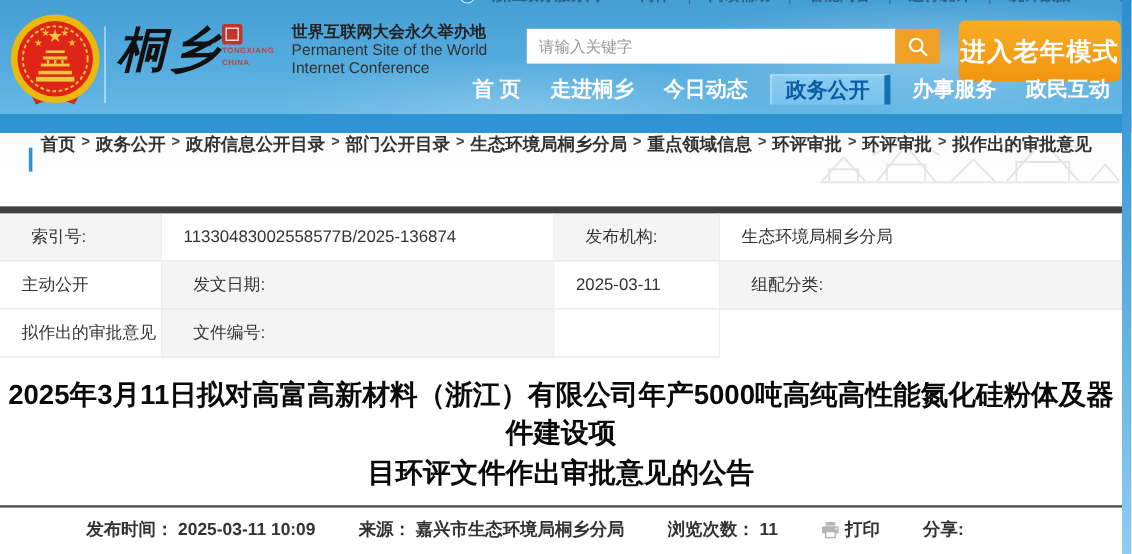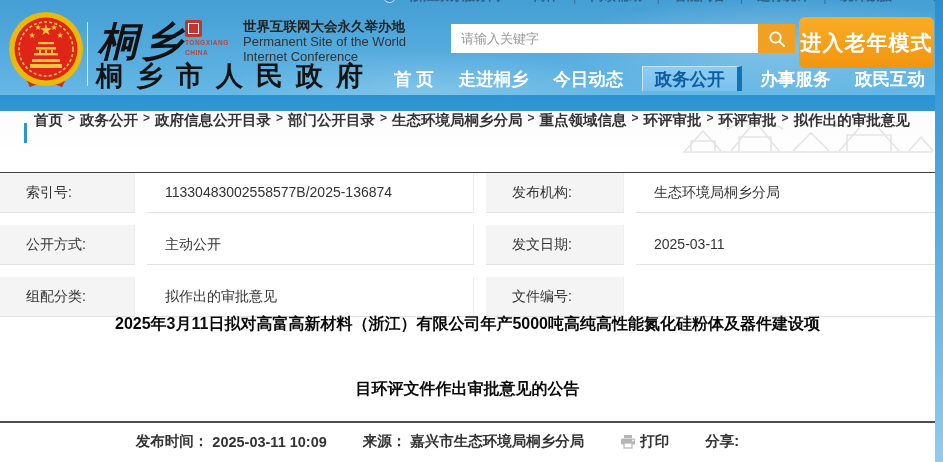--- a/index.html
+++ b/index.html
@@ -34,54 +34,54 @@
   .seal-box { width:17px; height:17px; background:#c2352a; border-radius:2px; position:relative; }
   .seal-box::after { content:""; position:absolute; inset:3px; border:1.5px solid #fff; }
   .seal-t { font-size:6.5px; color:#b8483c; font-weight:700; letter-spacing:.5px; line-height:8px; margin-top:2px; }
 
   .slogan { position:absolute; left:243px; top:19px; line-height:15px; }
   .slogan-cn { font-size:13.5px; color:#222; font-weight:600; }
   .slogan-en { font-size:13px; color:#333; }
 
   .site-name { position:absolute; left:96px; top:58px; font-size:27px; font-weight:800; color:#141414; letter-spacing:13px; white-space:nowrap; }
 
-  .search { position:absolute; left:451px; top:24px; width:344px; height:29px; display:flex; }
+  .search { position:absolute; left:439px; top:24px; width:344px; height:29px; display:flex; }
   .search input { flex:1; border:none; outline:none; height:29px; padding:0 10px; font-size:13px; color:#333; background:#fff; }
   .search input::placeholder { color:#999; }
   .search-btn { width:37px; height:29px; border:none; background:#f0a125; cursor:pointer; display:flex; align-items:center; justify-content:center; }
 
   .elderly-btn { position:absolute; left:799px; top:17px; width:135px; height:51px; border:none; border-radius:6px;
     background:linear-gradient(180deg,#f9ac24,#f2950f); color:#fff; font-size:21px; font-weight:700; letter-spacing:1px; cursor:pointer;
     font-family:inherit; }
 
-  .nav { position:absolute; left:388px; right:12px; top:62px; height:33px; display:flex; align-items:center; justify-content:space-between; }
+  .nav { position:absolute; left:388px; right:12px; top:62px; height:33px; display:flex; align-items:flex-start; justify-content:space-between; }
   .nav-item { display:flex; align-items:center; color:#fff; font-size:17.5px; font-weight:600; padding:0 6px; cursor:pointer; white-space:nowrap; }
   .nav-item.active { background:linear-gradient(180deg,#8ccdf1,#79c2ec); color:#0c5ca3; font-weight:800;
     border-left:1px solid rgba(255,255,255,.55); border-top:1px solid rgba(255,255,255,.55);
     border-right:5px solid #1272b6; padding:0 12px; }
 
   .nav-strip { position:absolute; top:95px; left:0; width:943px; height:16px; background:linear-gradient(180deg,#2d93d3,#2f95d5); }
 
   
   .breadcrumb-bar { position:absolute; top:111px; left:0; width:943px; height:44px; background:linear-gradient(180deg,#fbfbfb,#ffffff); overflow:hidden; }
   .bc-watermark { position:absolute; right:10px; top:0; opacity:.9; }
   .bc-accent { position:absolute; left:24px; top:12px; width:3px; height:20px; background:#2d93d3; }
   .bc-row { position:absolute; left:34px; top:0; height:44px; display:flex; align-items:flex-start; font-size:14.5px; font-weight:600; color:#333; white-space:nowrap; }
   .bc-item { cursor:pointer; }
   .bc-sep { margin:0 5px; color:#444; font-size:12px; font-weight:700; }
 
   
   .info-table { position:absolute; top:172px; left:0; width:935px; display:grid;
-    grid-template-columns:135px 327px 138px 335px; border-top:1px solid #404040;gap:12px; }
+    grid-template-columns:135px 327px 138px 335px; border-top:6px solid #404040; }
   .cell { height:40px; line-height:39px; font-size:14px; color:#333; border-bottom:1px solid #e3e3e3; border-right:1px solid #ededed; overflow:hidden; white-space:nowrap; }
   .cell.lbl { background:#f4f4f4; padding-left:26px; }
   .cell.val { background:#fff; padding-left:18px; }
 
   
-  .title-line { position:absolute; left:0; width:935px; text-align:center; font-size:16px; font-weight:800; color:#0a0a0a; }
+  .title-line { position:absolute; left:0; width:935px; text-align:center; font-size:23px; font-weight:800; color:#0a0a0a; }
   .title-1 { top:314px; }
   .title-2 { top:379px; }
   .divider { position:absolute; top:421px; left:0; width:935px; border-top:2px solid #4d4d4d; }
   .meta { position:absolute; top:423px; left:0; width:935px; height:37px; display:flex; align-items:center; justify-content:center;
     gap:36px; font-size:14.5px; font-weight:600; color:#333; transform:translateX(-30px); white-space:nowrap; }
   .meta .grp { display:flex; align-items:center; gap:4px; }
   .print-btn { display:flex; align-items:center; gap:4px; cursor:pointer; }
 
   
   .scrollbar { position:absolute; top:0; right:0; width:8px; height:462px;
@@ -140,21 +140,20 @@
       <div class="seal-t">TONGXIANG</div>
       <div class="seal-t">CHINA</div>
     </div>
 
     <div class="slogan">
       <div class="slogan-cn">世界互联网大会永久举办地</div>
       <div class="slogan-en">Permanent Site of the World</div>
       <div class="slogan-en">Internet Conference</div>
     </div>
 
-    <div class="site-name">桐乡市人民政府</div>
 
     <div class="search">
       <input type="text" placeholder="请输入关键字" style="">
       <button class="search-btn">
         <svg width="18" height="18" viewBox="0 0 18 18">
           <circle cx="7.5" cy="7.5" r="5.2" fill="none" stroke="#fff" stroke-width="1.8"></circle>
           <line x1="11.5" y1="11.5" x2="16" y2="16" stroke="#fff" stroke-width="1.8" stroke-linecap="round"></line>
         </svg>
       </button>
     </div>
@@ -210,21 +209,20 @@
       <span class="bc-item">拟作出的审批意见</span>
     </div>
   </div>
 
   <div class="info-table">
     <div class="cell lbl">索引号:</div>
     <div class="cell val">11330483002558577B/2025-136874</div>
     <div class="cell lbl">发布机构:</div>
     <div class="cell val">生态环境局桐乡分局</div>
 
-    <div class="cell lbl">公开方式:</div>
     <div class="cell val">主动公开</div>
     <div class="cell lbl">发文日期:</div>
     <div class="cell val">2025-03-11</div>
 
     <div class="cell lbl">组配分类:</div>
     <div class="cell val">拟作出的审批意见</div>
     <div class="cell lbl">文件编号:</div>
     <div class="cell val"></div>
   </div>
 
@@ -234,20 +232,24 @@
   <div class="divider"></div>
 
   <div class="meta">
     <span class="grp">
       <span>发布时间：</span>
       <span>2025-03-11 10:09</span>
     </span>
     <span class="grp">
       <span>来源：</span>
       <span>嘉兴市生态环境局桐乡分局</span>
+    </span>
+    <span class="grp">
+      <span>浏览次数：</span>
+      <span>11</span>
     </span>
     <span class="grp print-btn">
       <svg width="16" height="15" viewBox="0 0 16 15">
         <rect x="4" y="1" width="8" height="3" fill="#b5b5b5"></rect>
         <rect x="1" y="4.5" width="14" height="6" rx="1.2" fill="#b5b5b5"></rect>
         <rect x="4" y="9" width="8" height="5" fill="#fff" stroke="#b5b5b5" stroke-width="1.2"></rect>
         <circle cx="13" cy="6.5" r="0.9" fill="#fff"></circle>
       </svg>
       <span>打印</span>
     </span>

